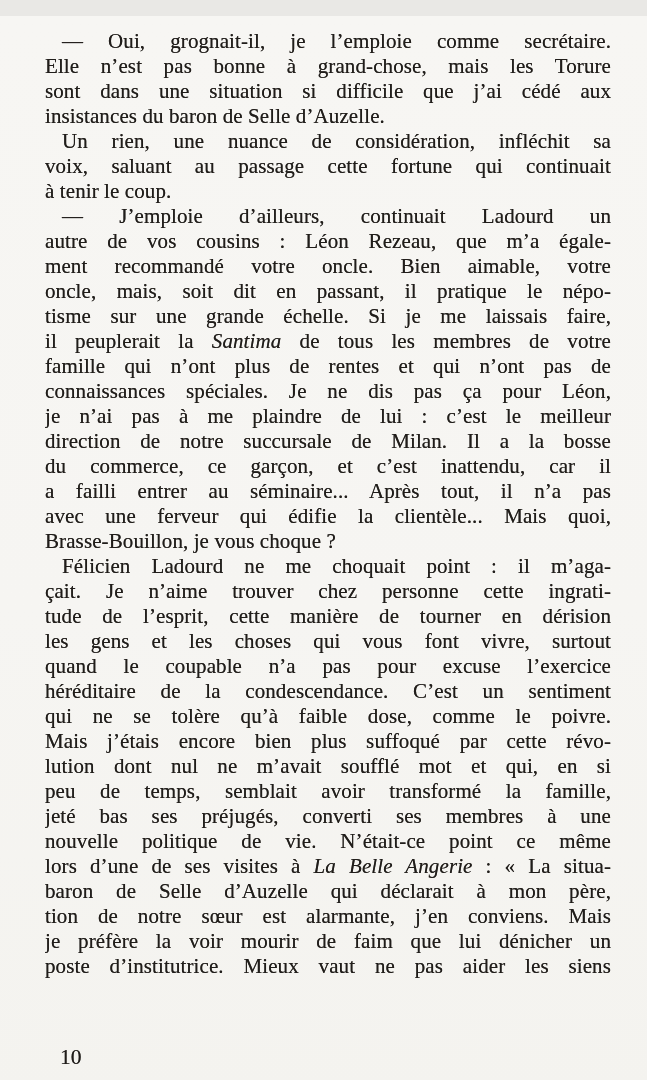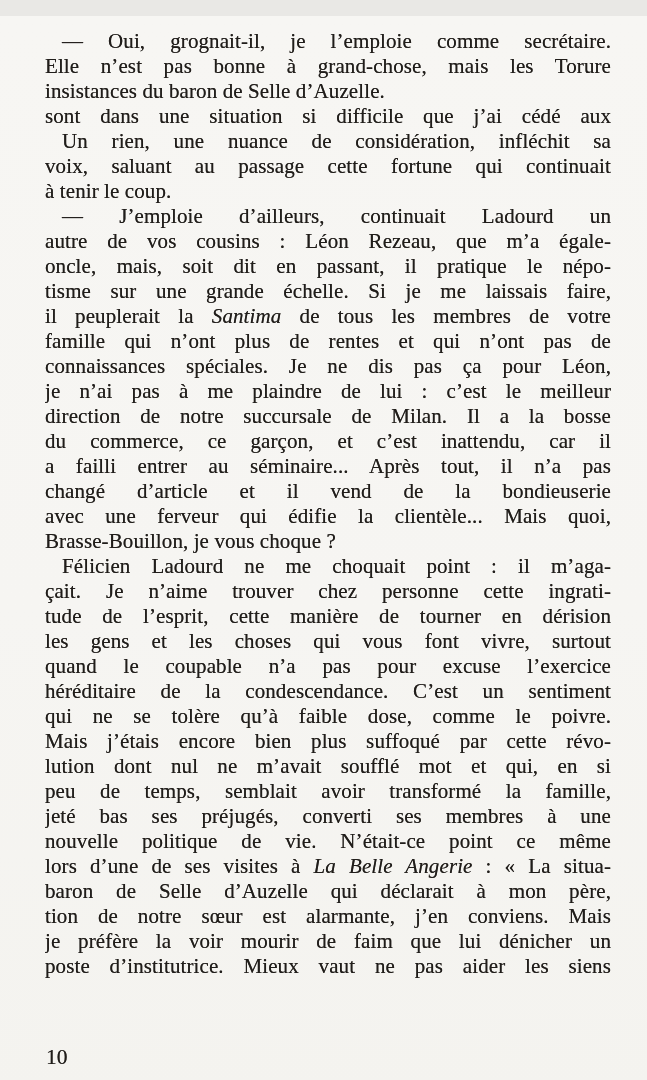--- a/index.html
+++ b/index.html
@@ -42,56 +42,56 @@
     text-align-last: justify;
   }
   .line.ind {
     padding-left: 17px;
   }
   .it {
     font-style: italic;
   }
   .page-number {
     position: absolute;
-    left: 46px;
+    left: 60px;
     top: 1028px;
     font-size: 21.5px;
     line-height: 26px;
     text-shadow: 0 0 0.5px rgba(32, 29, 26, 0.75);
   }
 </style>
 </head>
 <body>
 
 <div class="page">
   <div class="text-column">
       <div class="paragraph">
         <div class="line just ind"><span>— Oui, grognait-il, je l’emploie comme secrétaire.</span></div>
         <div class="line just"><span>Elle n’est pas bonne à grand-chose, mais les Torure</span></div>
+        <div class="line just"><span>sont dans une situation si difficile que j’ai cédé aux</span></div>
         <div class="line"><span>insistances du baron de Selle d’Auzelle.</span></div>
-        <div class="line just"><span>sont dans une situation si difficile que j’ai cédé aux</span></div>
       </div>
       <div class="paragraph">
         <div class="line just ind"><span>Un rien, une nuance de considération, infléchit sa</span></div>
         <div class="line just"><span>voix, saluant au passage cette fortune qui continuait</span></div>
         <div class="line"><span>à tenir le coup.</span></div>
       </div>
       <div class="paragraph">
         <div class="line just ind"><span>— J’emploie d’ailleurs, continuait Ladourd un</span></div>
         <div class="line just"><span>autre de vos cousins&nbsp;: Léon Rezeau, que m’a égale-</span></div>
+        <div class="line just"><span>ment recommandé votre oncle. Bien aimable, votre</span></div>
         <div class="line just"><span>oncle, mais, soit dit en passant, il pratique le népo-</span></div>
         <div class="line just"><span>tisme sur une grande échelle. Si je me laissais faire,</span></div>
         <div class="line just"><span>il peuplerait la </span><span class="it">Santima</span><span> de tous les membres de votre</span></div>
         <div class="line just"><span>famille qui n’ont plus de rentes et qui n’ont pas de</span></div>
         <div class="line just"><span>connaissances spéciales. Je ne dis pas ça pour Léon,</span></div>
         <div class="line just"><span>je n’ai pas à me plaindre de lui&nbsp;: c’est le meilleur</span></div>
         <div class="line just"><span>direction de notre succursale de Milan. Il a la bosse</span></div>
         <div class="line just"><span>du commerce, ce garçon, et c’est inattendu, car il</span></div>
         <div class="line just"><span>a failli entrer au séminaire... Après tout, il n’a pas</span></div>
-        <div class="line just"><span>changé d’article et il vend de la bondieuserie</span></div>
         <div class="line just"><span>avec une ferveur qui édifie la clientèle... Mais quoi,</span></div>
         <div class="line"><span>Brasse-Bouillon, je vous choque&nbsp;?</span></div>
       </div>
       <div class="paragraph">
         <div class="line just ind"><span>Félicien Ladourd ne me choquait point&nbsp;: il m’aga-</span></div>
         <div class="line just"><span>çait. Je n’aime trouver chez personne cette ingrati-</span></div>
         <div class="line just"><span>tude de l’esprit, cette manière de tourner en dérision</span></div>
         <div class="line just"><span>les gens et les choses qui vous font vivre, surtout</span></div>
         <div class="line just"><span>quand le coupable n’a pas pour excuse l’exercice</span></div>
         <div class="line just"><span>héréditaire de la condescendance. C’est un sentiment</span></div>

